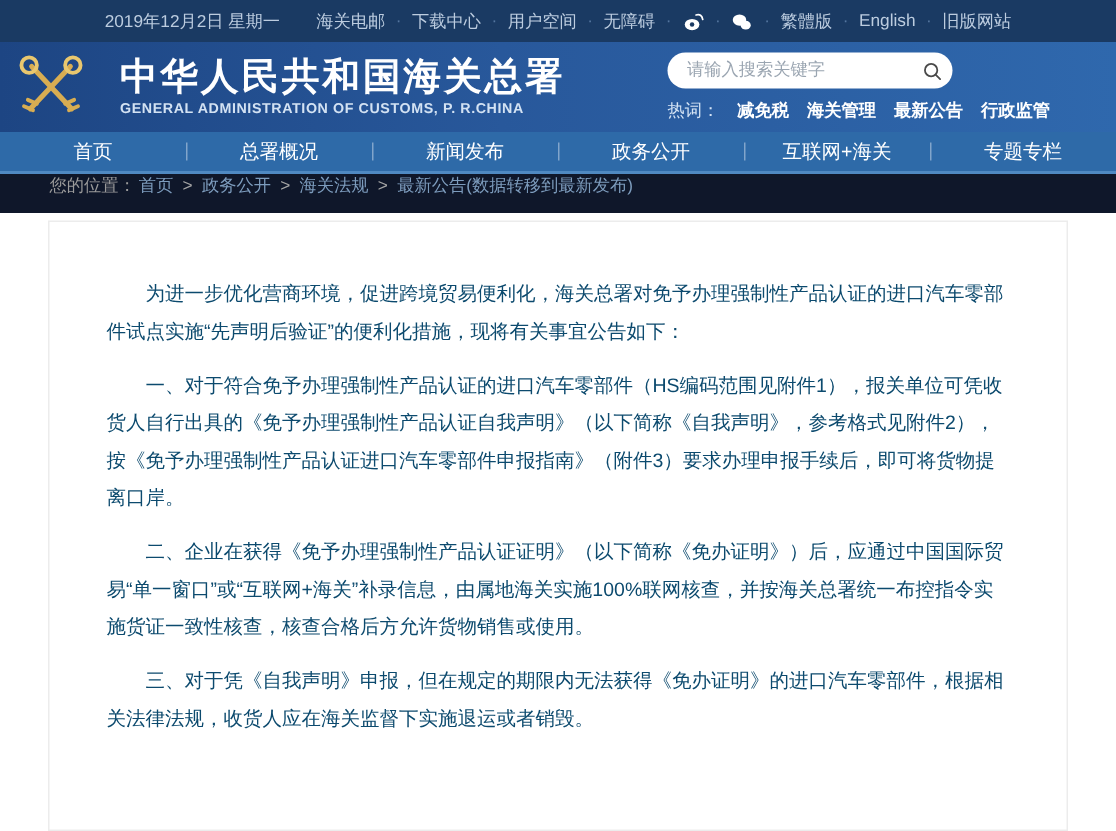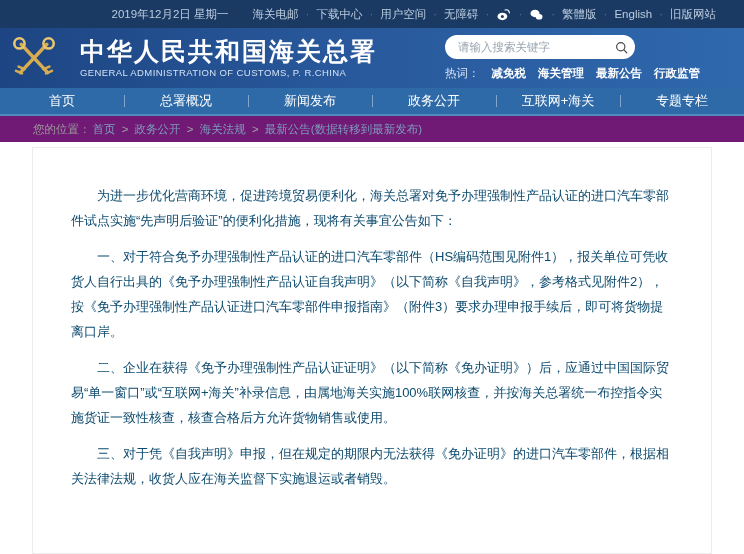--- a/index.html
+++ b/index.html
@@ -2,53 +2,53 @@
 <html><head>
 <meta charset="utf-8">
 <style>
   * { margin:0; padding:0; box-sizing:border-box; }
   html,body { width:744px; height:554px; overflow:hidden; background:#fff;
     font-family:"Liberation Sans","DejaVu Sans",sans-serif; }
   a { text-decoration:none; color:inherit; cursor:pointer; }
 
   
   .topbar { height:28px; background:#1a3a63; display:flex; align-items:center;
-    justify-content:flex-end; padding:0 28px; color:#bcccdf; font-size:11.5px; }
+    justify-content:center; padding:0 28px; color:#bcccdf; font-size:11.5px; }
   .tb-right { display:flex; align-items:center;margin-left:24px; }
   .tb-cell { display:flex; align-items:center; }
   .tb-cell + .tb-cell::before { content:"·"; color:#54769f; margin:0 7px; }
   .tb-icon svg { width:15px; height:15px; vertical-align:middle; display:block; }
 
   
   .header { height:60px; background:linear-gradient(90deg,#1d4583 0%,#28589b 45%,#2f68ad 100%);
     display:flex; align-items:center; justify-content:space-between; padding:0 44px 0 8px; }
   .brand { display:flex; align-items:center; gap:20px; }
   .logo svg { width:52px; height:48px; display:block; }
   .brand-cn { color:#fff; font-size:25px; font-weight:bold; letter-spacing:2px; line-height:27px; }
-  .brand-en { color:#d3e2f3; font-size:9.5px; letter-spacing:0.4px; margin-top:2px; font-weight:normal; }
+  .brand-en { color:#d3e2f3; font-size:9.5px; letter-spacing:0.4px; margin-top:2px; font-weight:bold; }
   .header-right { display:flex; flex-direction:column; align-items:flex-start; }
   .searchbox { position:relative; width:190px; height:24px; }
   .searchbox input { width:100%; height:100%; border:none; border-radius:12px;
     padding:0 30px 0 13px; font-size:11.5px; color:#555; outline:none; background:#fff; }
   .searchbox input::placeholder { color:#9aa5b1; }
   .search-btn { position:absolute; right:5px; top:3px; width:18px; height:18px;
     display:flex; align-items:center; justify-content:center; cursor:pointer; }
   .search-btn svg { width:15px; height:15px; }
   .hotwords { margin-top:7px; font-size:11.5px; color:#d5e4f5; display:flex; align-items:center; }
   .hw { color:#fff; margin-left:12px; font-weight:bold; }
 
   
   .nav { height:28px; background:#2e6aa8; display:flex; border-bottom:2px solid #4f89c2; }
   .nav-item { flex:1; display:flex; align-items:center; justify-content:center;
     color:#fff; font-size:13px; position:relative; }
   .nav-item + .nav-item::before { content:""; position:absolute; left:0; top:7px;
     width:1px; height:12px; background:rgba(255,255,255,.4); }
 
   
-  .breadcrumb { height:26px; background:#701a75; display:flex; align-items:center;
+  .breadcrumb { height:26px; background:#0f172a; display:flex; align-items:flex-start;
     padding:0 33px; font-size:11.5px; color:#9a9a9a; }
   .bc-label { margin-right:2px; }
   .crumb { color:#7d9cbd; }
   .crumb:not(:last-child)::after { content:" > "; color:#a5a5a5; margin:0 3px; }
 
   
   .content { padding:5px 32px 0; background:#fff; height:412px; }
   .article { border:1px solid #ececec; background:#fff; height:100%;
     padding:24px 38px 20px; overflow:hidden; }
   .art-title { font-size:17px; line-height:36px; font-weight:bold; color:#333;

